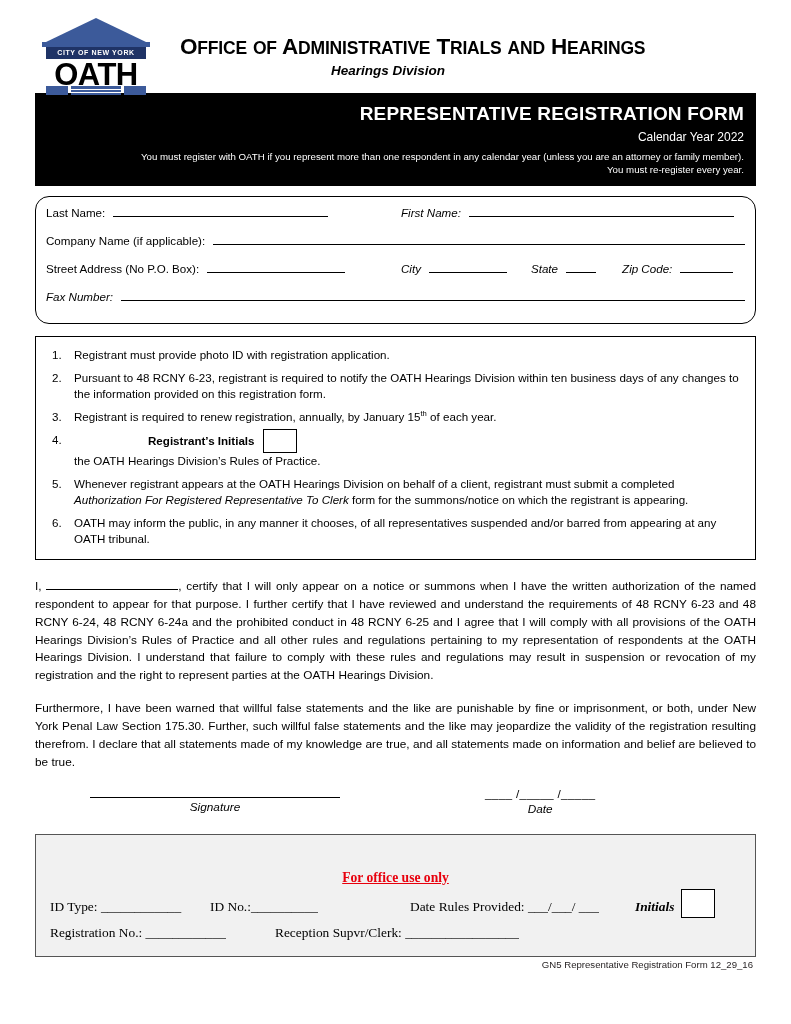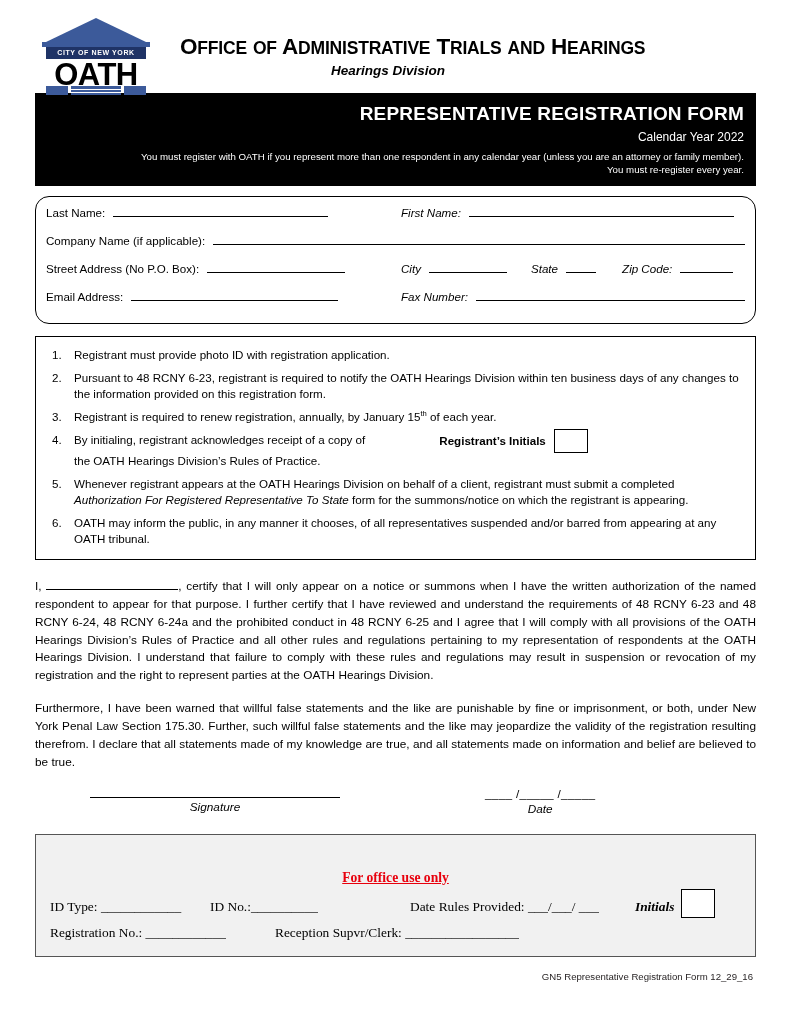--- a/index.html
+++ b/index.html
@@ -295,21 +295,21 @@
     border: 1.3px solid #000000;
     background: #ffffff;
     margin-left: 7px;
     margin-top: -7px;
   }
 
   
   .footer {
     position: absolute;
     right: 38px;
-    bottom: 42px;
+    bottom: 54px;
     font-size: 9.6px;
     color: #231f20;
   }
   .it { font-style: italic; }
   sup { font-size: 0.66em; vertical-align: super; }
 </style>
 </head>
 <body>
 
 <div class="page">
@@ -377,24 +377,20 @@
         <span class="fline" style="width:30px"></span>
       </div>
       <div class="fcol-right" style="margin-left:26px">
         <span class="flabel">Zip Code:</span>
         <span class="fline" style="width:53px"></span>
       </div>
     </div>
 
 
     <div class="frow" style="height:24px">
-      <div class="fcol-left" style="width:355px">
-        <span class="flabel">Email Address:</span>
-        <span class="fline" style="width:207px"></span>
-      </div>
       <div class="fcol-right" style="flex:1">
         <span class="flabel">Fax Number:</span>
         <span class="fline" style="flex:1"></span>
       </div>
     </div>
 
   </div>
 
   <div class="box rules-box">
 
@@ -412,32 +408,31 @@
       <div class="rule-num">3.</div>
       <div class="rule-text">
         <span>Registrant is required to renew registration, annually, by January 15</span><sup>th</sup><span> of each year.</span>
       </div>
     </div>
 
     <div class="rule">
       <div class="rule-num">4.</div>
       <div class="rule-text">
         <div class="initials-row">
-          <span>By initialing, registrant acknowledges receipt of a copy of</span>
           <span class="initials-label">Registrant’s Initials</span>
           <span class="initials-box"></span>
         </div>
         <div>the OATH Hearings Division’s Rules of Practice.</div>
       </div>
     </div>
 
     <div class="rule">
       <div class="rule-num">5.</div>
       <div class="rule-text">
-        <span>Whenever registrant appears at the OATH Hearings Division on behalf of a client, registrant must submit a completed </span><span class="it">Authorization For Registered Representative To State</span><span> form for the summons/notice on which the registrant is appearing.</span>
+        <span>Whenever registrant appears at the OATH Hearings Division on behalf of a client, registrant must submit a completed </span><span class="it">Authorization For Registered Representative To Clerk</span><span> form for the summons/notice on which the registrant is appearing.</span>
       </div>
     </div>
 
     <div class="rule">
       <div class="rule-num">6.</div>
       <div class="rule-text">OATH may inform the public, in any manner it chooses, of all representatives suspended and/or barred from appearing at any OATH tribunal.</div>
     </div>
 
   </div>
 

